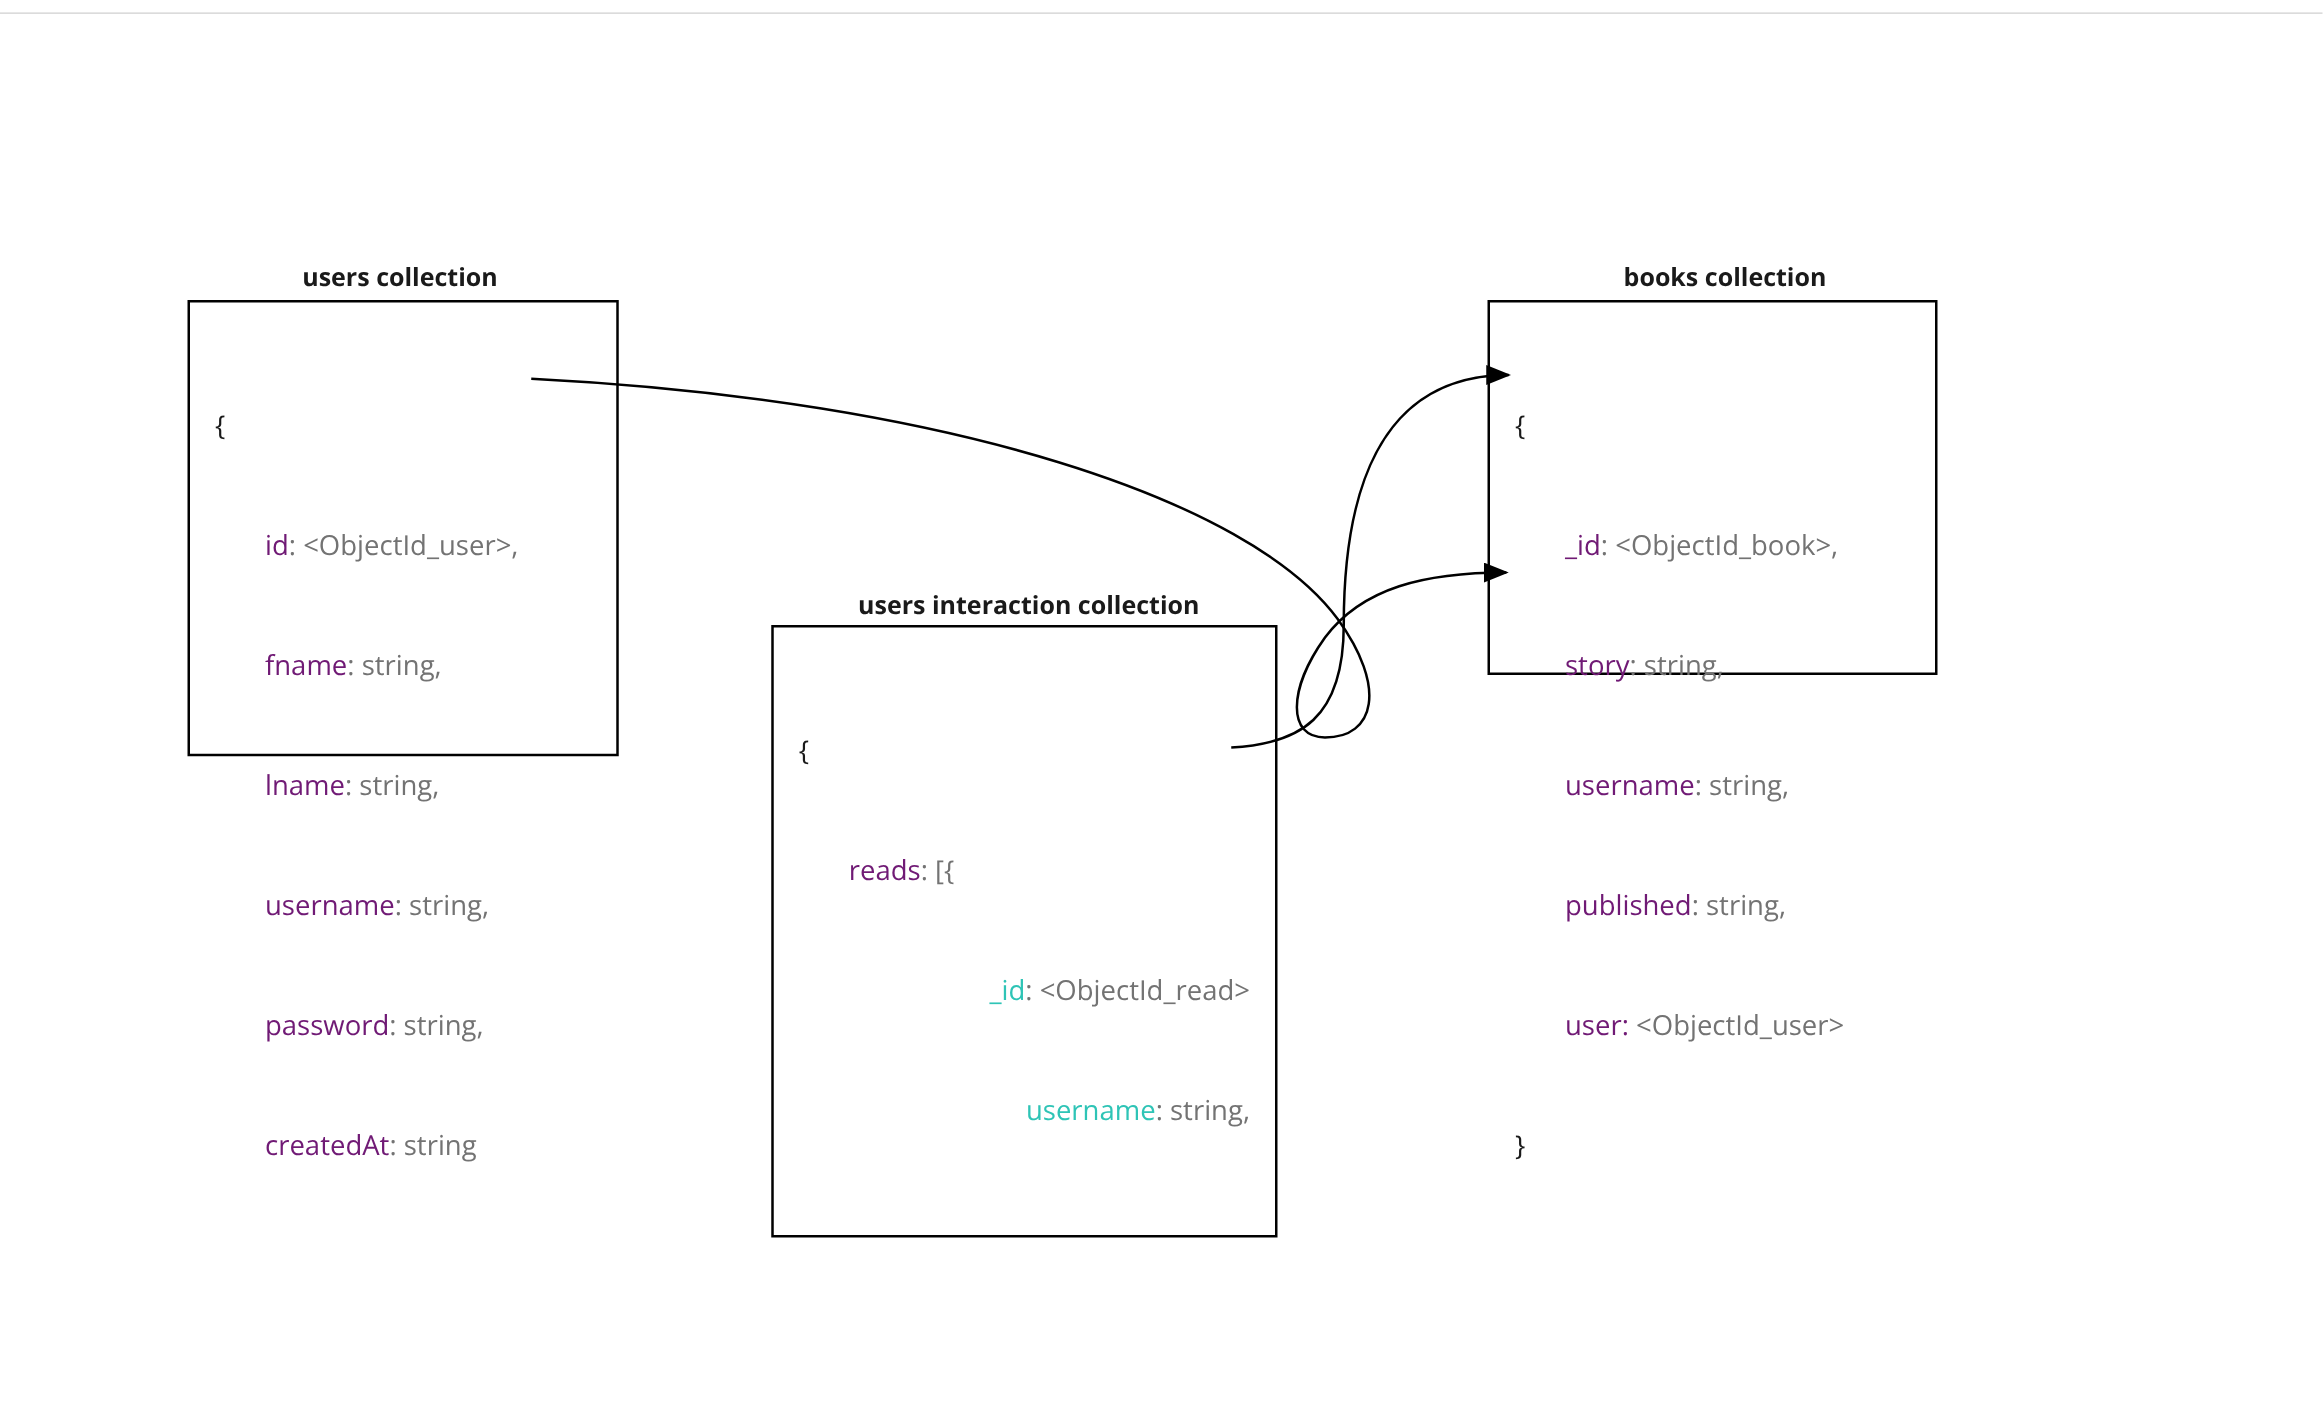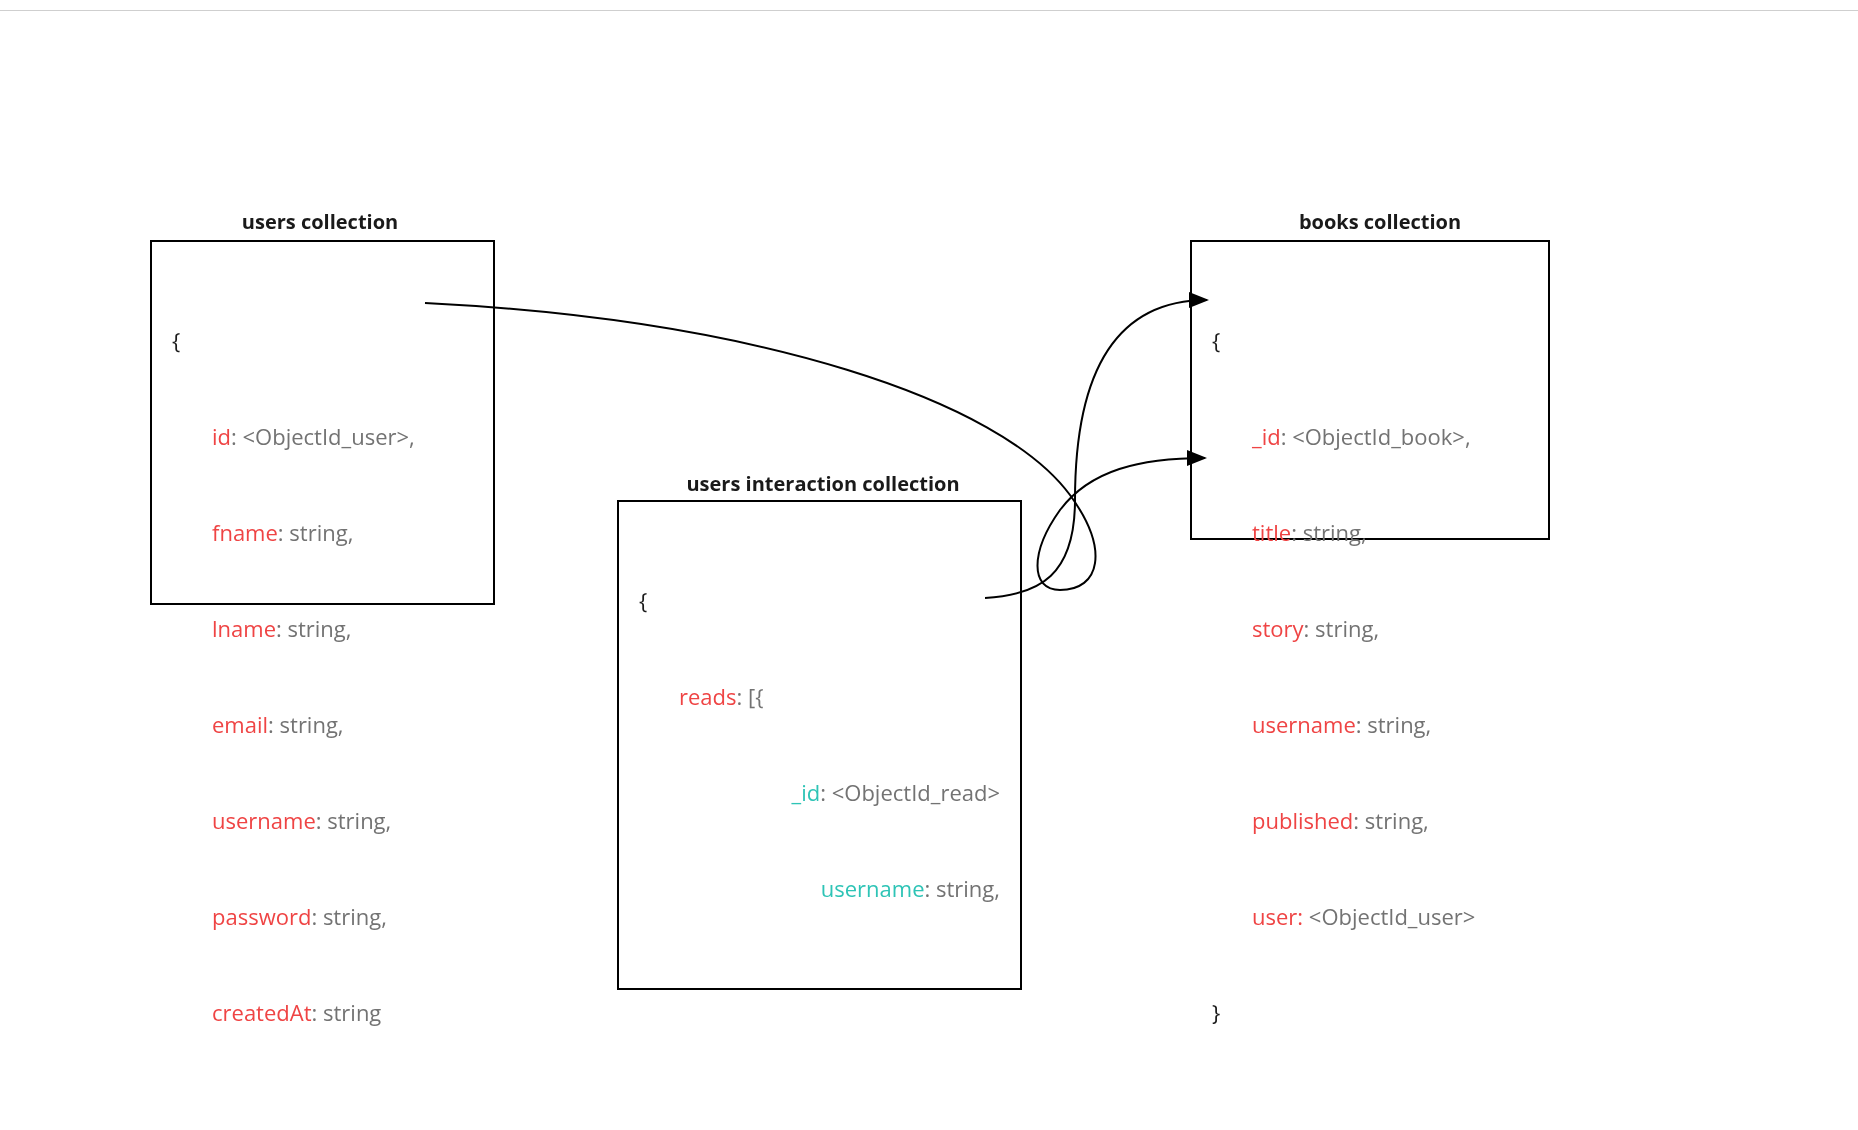--- a/index.html
+++ b/index.html
@@ -41,21 +41,21 @@
     box-sizing: border-box;
     padding: 18px 20px 24px 20px;
   }
   .code {
     font-size: 22px;
     line-height: 32px;
     white-space: pre;
   }
   .indent1 { padding-left: 40px; }
   .indent2 { padding-left: 70px; text-align: right; }
-  .k  { color: #ef4444; }    
+  .k  { color: #701a75; }    
   .kt { color: #2ec4b6; }    
   .v  { color: #737373; }    
   .brace { color: #1a1a1a; }
   svg.connectors {
     position: absolute;
     left: 0;
     top: 0;
     width: 1858px;
     height: 1130px;
     pointer-events: none;
@@ -71,21 +71,20 @@
   <div class="panel-title" style="left:210px; top:208px; width:220px;">users collection</div>
   <div class="panel-title" style="left:668px; top:470px; width:310px;">users interaction collection</div>
   <div class="panel-title" style="left:1270px; top:208px; width:220px;">books collection</div>
 
   <div class="panel" style="left:150px; top:240px; width:345px; height:365px;">
     <div class="code">
       <div class="brace">{</div>
       <div class="indent1"><span class="k">id</span><span class="v">: &lt;ObjectId_user&gt;,</span></div>
       <div class="indent1"><span class="k">fname</span><span class="v">: string,</span></div>
       <div class="indent1"><span class="k">lname</span><span class="v">: string,</span></div>
-      <div class="indent1"><span class="k">email</span><span class="v">: string,</span></div>
       <div class="indent1"><span class="k">username</span><span class="v">: string,</span></div>
       <div class="indent1"><span class="k">password</span><span class="v">: string,</span></div>
       <div class="indent1"><span class="k">createdAt</span><span class="v">: string</span></div>
       
     </div>
   </div>
 
   <div class="panel" style="left:617px; top:500px; width:405px; height:490px;">
     <div class="code">
       <div class="brace">{</div>
@@ -100,21 +99,20 @@
       
       
       
     </div>
   </div>
 
   <div class="panel" style="left:1190px; top:240px; width:360px; height:300px;">
     <div class="code">
       <div class="brace">{</div>
       <div class="indent1"><span class="k">_id</span><span class="v">: &lt;ObjectId_book&gt;,</span></div>
-      <div class="indent1"><span class="k">title</span><span class="v">: string,</span></div>
       <div class="indent1"><span class="k">story</span><span class="v">: string,</span></div>
       <div class="indent1"><span class="k">username</span><span class="v">: string,</span></div>
       <div class="indent1"><span class="k">published</span><span class="v">: string,</span></div>
       <div class="indent1"><span class="k">user:</span><span class="v"> &lt;ObjectId_user&gt;</span></div>
       <div class="brace">}</div>
     </div>
   </div>
 
   <svg class="connectors" viewBox="0 0 1858 1130">
     <defs>

